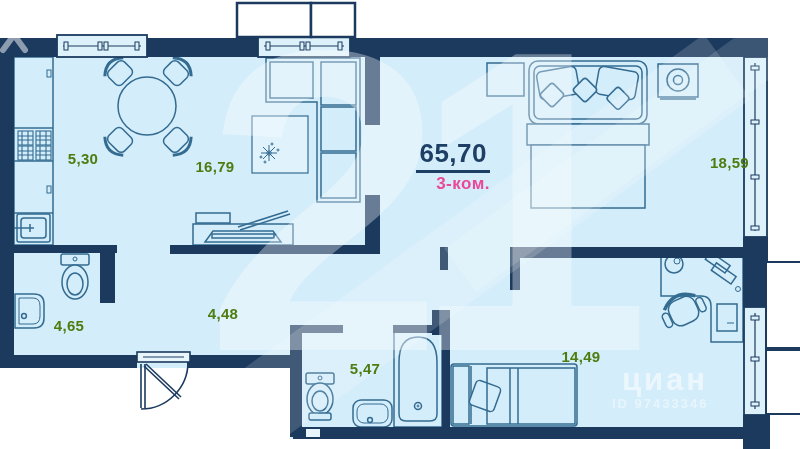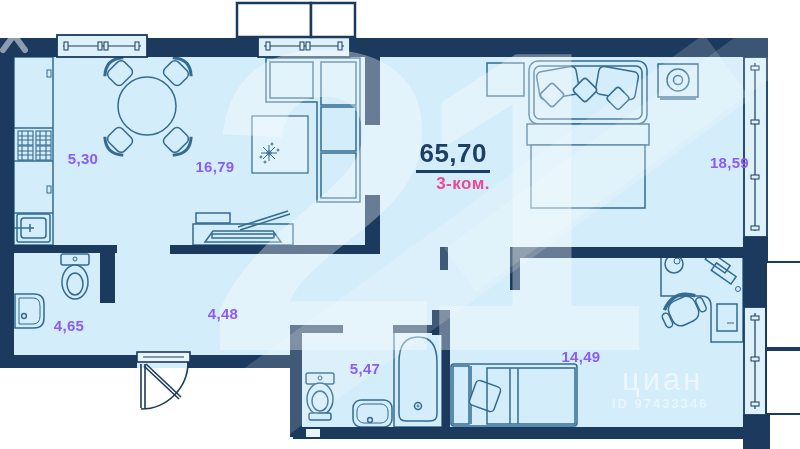--- a/index.html
+++ b/index.html
@@ -1,32 +1,32 @@
 <!DOCTYPE html>
 <html><head>
 <meta charset="utf-8">
 <style>
   html,body{margin:0;padding:0;background:#ffffff;}
   #plan{position:relative;width:800px;height:449px;overflow:hidden;background:#ffffff;
         font-family:"Liberation Sans",sans-serif;}
   #plan svg{position:absolute;left:0;top:0;}
-  .lbl{position:absolute;font-weight:bold;color:#8b5cf6;font-size:15px;
+  .lbl{position:absolute;font-weight:bold;color:#4d7c0f;font-size:15px;
        letter-spacing:0.3px;text-align:center;z-index:60;}
   .total-block{position:absolute;left:398px;top:138px;width:92px;text-align:right;z-index:60;}
   .total-area{display:inline-block;font-weight:bold;color:#1d3f66;font-size:26px;
        border-bottom:3px solid #1d3f66;padding:0 3px 1px 3px;letter-spacing:0.5px;}
   .rooms-count{font-weight:bold;color:#ec4899;font-size:17px;margin-top:1px;letter-spacing:0.5px;}
   .wm-big{position:absolute;left:205px;top:-14px;font-size:430px;font-weight:bold;
        color:rgba(255,255,255,0.34);letter-spacing:-32px;line-height:1;z-index:50;
        pointer-events:none;}
   .wm-streak{position:absolute;width:760px;height:80px;background:rgba(255,255,255,0.16);
        transform:rotate(-36deg);left:40px;top:250px;z-index:50;pointer-events:none;}
   .wm-streak2{position:absolute;width:420px;height:54px;background:rgba(255,255,255,0.14);
        transform:rotate(-36deg);left:420px;top:120px;z-index:50;pointer-events:none;}
-  .wm-brand{position:absolute;left:622px;top:362px;font-size:31px;font-weight:normal;
+  .wm-brand{position:absolute;left:622px;top:362px;font-size:31px;font-weight:bold;
        color:rgba(255,255,255,0.55);letter-spacing:3px;z-index:70;}
   .wm-id{position:absolute;left:612px;top:396px;font-size:13px;font-weight:bold;
        color:rgba(255,255,255,0.45);letter-spacing:2px;z-index:70;}
   .wm-logo{position:absolute;left:592px;top:348px;z-index:70;}
 </style>
 </head>
 <body>
 
 <div id="plan">
 

